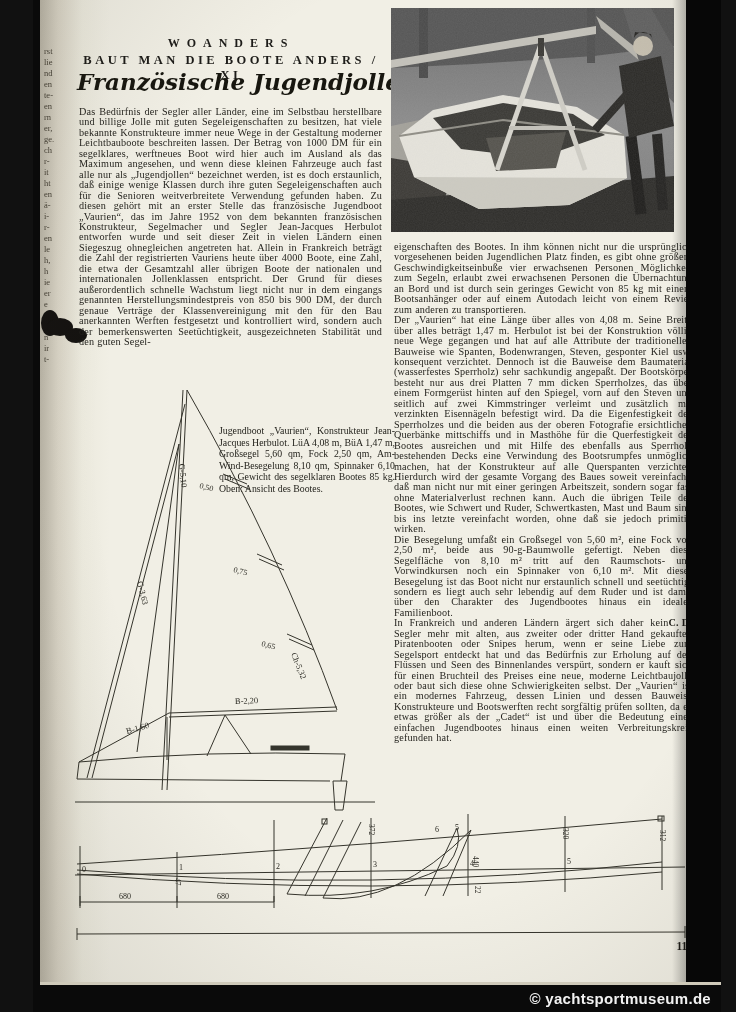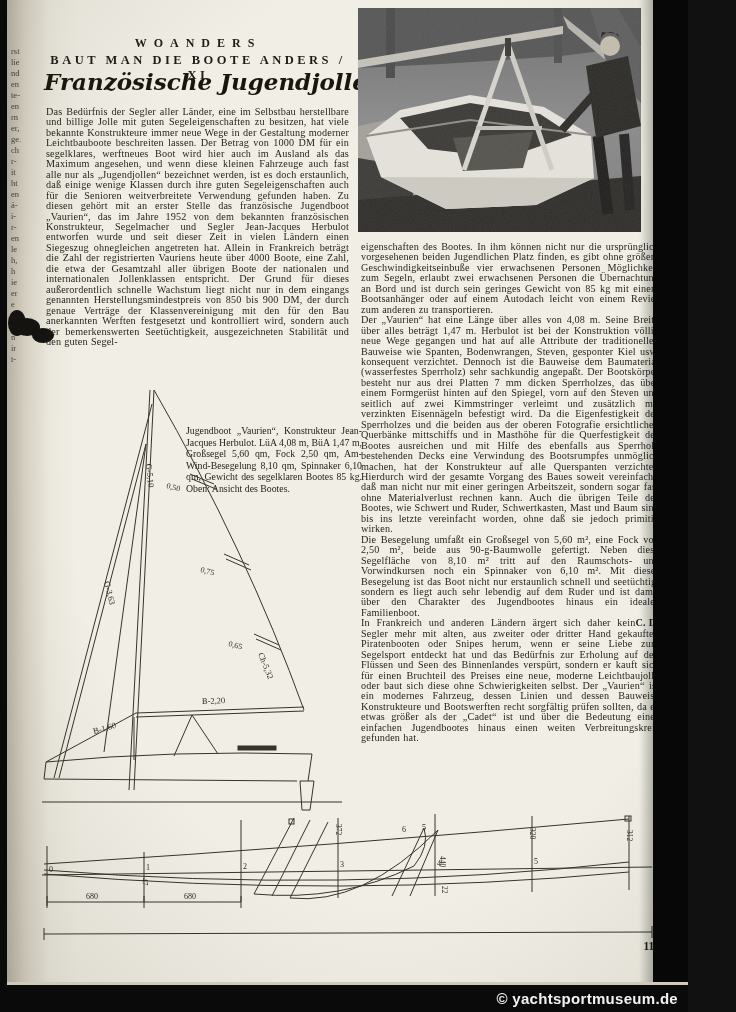--- a/index.html
+++ b/index.html
@@ -1,17 +1,17 @@
 <!DOCTYPE html>
 <html><head>
 <meta charset="utf-8">
 <style>
   html,body{margin:0;padding:0;background:#111;}
   #scan{position:relative;width:688px;height:1012px;overflow:hidden;background:#0a0a0a;
-        font-family:"Liberation Serif",serif;}
+        font-family:"Liberation Serif",serif;margin-left:33px;}
   
   #paper{position:absolute;left:7px;top:0;width:694px;height:985px;
          background:linear-gradient(90deg,#b9b4a6 0,#d8d3c5 18px,#eceade 42px,#f1efe5 70px,#f1efe5 92%,#e7e4d8 100%);}
   
   #spine-fragments{position:absolute;left:11px;top:46px;width:22px;
          font-size:8.5px;line-height:11px;color:#464136;white-space:pre-line;text-align:left;}
   .spine-blob{position:absolute;background:#141210;border-radius:50%;}
   
   #edge-right{position:absolute;right:0;top:0;width:35px;height:1012px;background:#070707;}
   #edge-right-shadow{position:absolute;right:35px;top:0;width:14px;height:985px;

